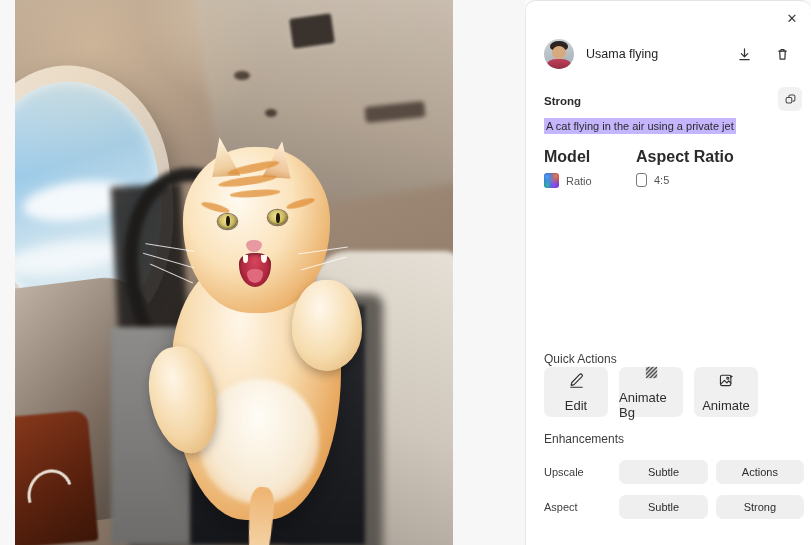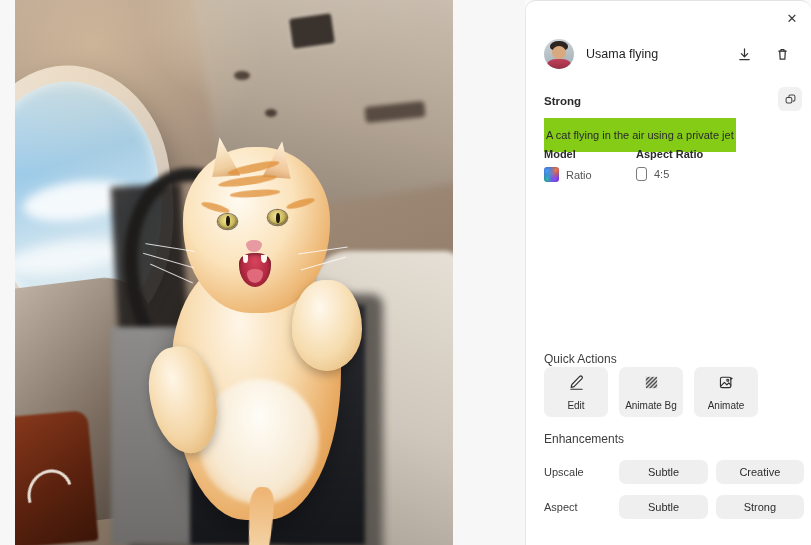--- a/index.html
+++ b/index.html
@@ -252,28 +252,28 @@
 
   .prompt-head { top:94px; display:flex; align-items:center; }
   .copy-btn {
     position:absolute; right:-8px; top:-8px; width:24px; height:24px;
     background:#f1f1f1; border-radius:6px;
     display:flex; align-items:center; justify-content:center; cursor:pointer;
   }
 
   .prompt-text {
     position:absolute; left:18px; top:117px; max-width:258px;
-    font-size:11px; color:#2a2a2a; background:#84cc16; display:inline-block;
-    padding:10px 2px; line-height:14px;
+    font-size:11px; color:#2a2a2a; background:#c4b5fd; display:inline-block;
+    padding:1px 2px; line-height:14px;
   }
 
   .meta { position:absolute; left:18px; top:147px; width:260px; display:flex; }
   .meta-col { width:92px; }
   .meta-col.wide { width:120px; }
-  .meta-title { font-size:11px; color:#2b2b2b; font-weight:600; }
+  .meta-title { font-size:16px; color:#2b2b2b; font-weight:600; }
   .meta-val { margin-top:7px; display:flex; align-items:center; gap:7px;
               font-size:11px; color:#555; }
   .flux-icon {
     width:15px; height:15px; border-radius:3px;
     background:
       radial-gradient(circle at 20% 25%, #4aa3ff 0%, rgba(74,163,255,0) 55%),
       radial-gradient(circle at 78% 20%, #ff7a3d 0%, rgba(255,122,61,0) 52%),
       radial-gradient(circle at 70% 78%, #8b4dff 0%, rgba(139,77,255,0) 55%),
       radial-gradient(circle at 25% 80%, #19d4a0 0%, rgba(25,212,160,0) 55%),
       linear-gradient(135deg,#2b2f8a,#6a1f9e);
@@ -282,21 +282,21 @@
     width:11px; height:14px; border:1.4px solid #7a7a7a; border-radius:3px;
   }
 
   .quick-title { position:absolute; left:18px; top:343px; font-size:12px; color:#3d3d3d;margin-top:8px; }
   .quick-row { position:absolute; left:18px; top:366px; display:flex; gap:11px; }
   .qa-btn {
     width:64px; height:50px; background:#f0f0f0; border-radius:7px;
     display:flex; flex-direction:column; align-items:center; justify-content:center;
     gap:5px; cursor:pointer;
   }
-  .qa-label { font-size:10px; color:#2e2e2e; }
+  .qa-label { font-size:13px; color:#2e2e2e; }
 
   .enh-title { position:absolute; left:18px; top:431px; font-size:12px; color:#3d3d3d; }
   .enh-row { position:absolute; left:18px; width:260px; display:flex; align-items:center; }
   .enh-row.r1 { top:459px; }
   .enh-row.r2 { top:494px; }
   .enh-label { width:82px; font-size:11px; color:#3d3d3d; }
   .pill {
     width:96px; height:24px; background:#efefef; border-radius:7px;
     display:flex; align-items:center; justify-content:center;
     font-size:11px; color:#2d2d2d; cursor:pointer; margin-right:8px;
@@ -478,21 +478,21 @@
         </span>
         <span class="qa-label">Animate</span>
       </div>
     </div>
 
     <div class="enh-title">Enhancements</div>
 
     <div class="enh-row r1">
       <span class="enh-label">Upscale</span>
       <span class="pill">Subtle</span>
-      <span class="pill">Creative</span>
+      <span class="pill">Actions</span>
     </div>
 
     <div class="enh-row r2">
       <span class="enh-label">Aspect</span>
       <span class="pill">Subtle</span>
       <span class="pill">Strong</span>
     </div>
 
   </div>
 </div>

